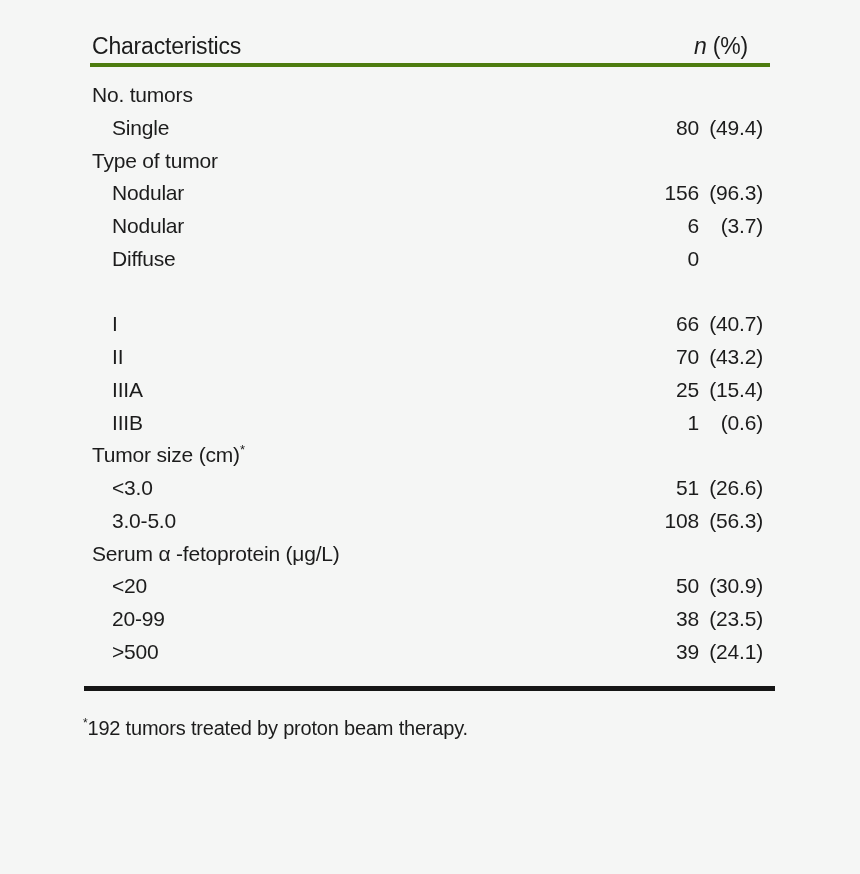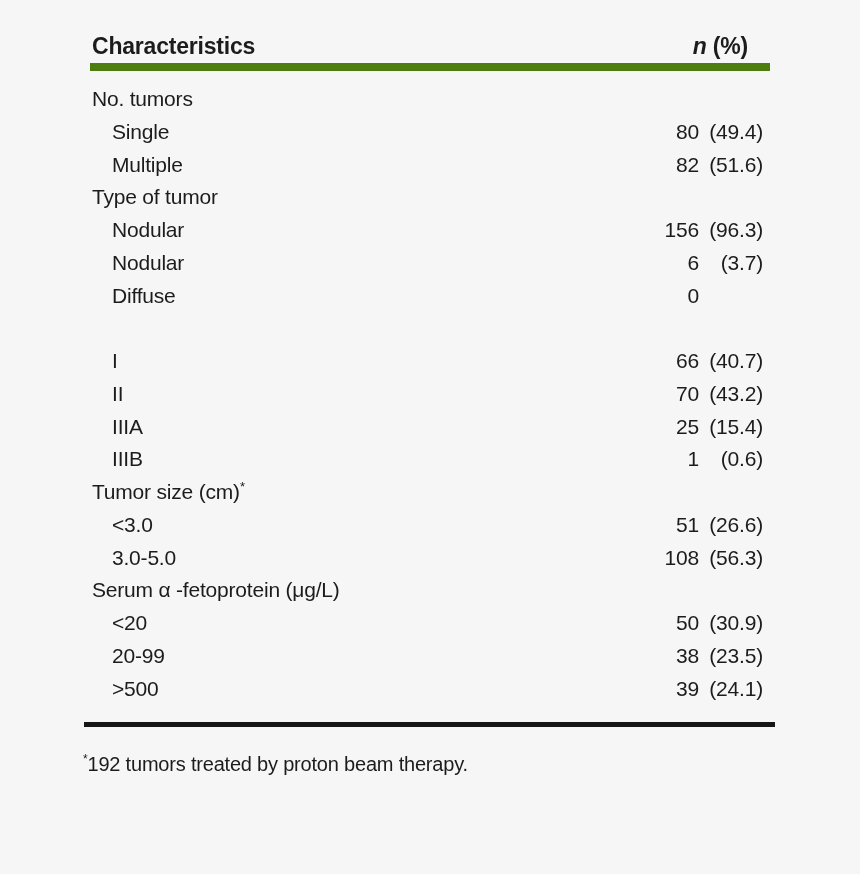--- a/index.html
+++ b/index.html
@@ -16,22 +16,22 @@
     position: absolute;
     left: 90px;
     top: 0;
     width: 680px;
   }
   .thead {
     display: flex;
     justify-content: space-between;
     align-items: flex-end;
     padding: 34px 0 5px 2px;
-    border-bottom: 8px solid #4d7c0f;
-    font-weight: bold;
+    border-bottom: 4px solid #4d7c0f;
+    font-weight: normal;
     font-size: 23px;
     line-height: 24px;
     letter-spacing: -0.2px;
   }
   .thead .hval {
     padding-right: 22px;
     white-space: nowrap;
   }
   .thead .hval i {
     font-style: italic;
@@ -110,27 +110,20 @@
       </div>
 
       <div class="row">
         <span class="label indent"><span class="ltext">Single</span><sup></sup></span>
         <span class="val">
           <span class="count">80</span>
           <span class="pct">(49.4)</span>
         </span>
       </div>
 
-      <div class="row">
-        <span class="label indent"><span class="ltext">Multiple</span><sup></sup></span>
-        <span class="val">
-          <span class="count">82</span>
-          <span class="pct">(51.6)</span>
-        </span>
-      </div>
 
       <div class="row">
         <span class="label"><span class="ltext">Type of tumor</span><sup></sup></span>
         <span class="val">
           <span class="count"></span>
           <span class="pct"></span>
         </span>
       </div>
 
       <div class="row">

